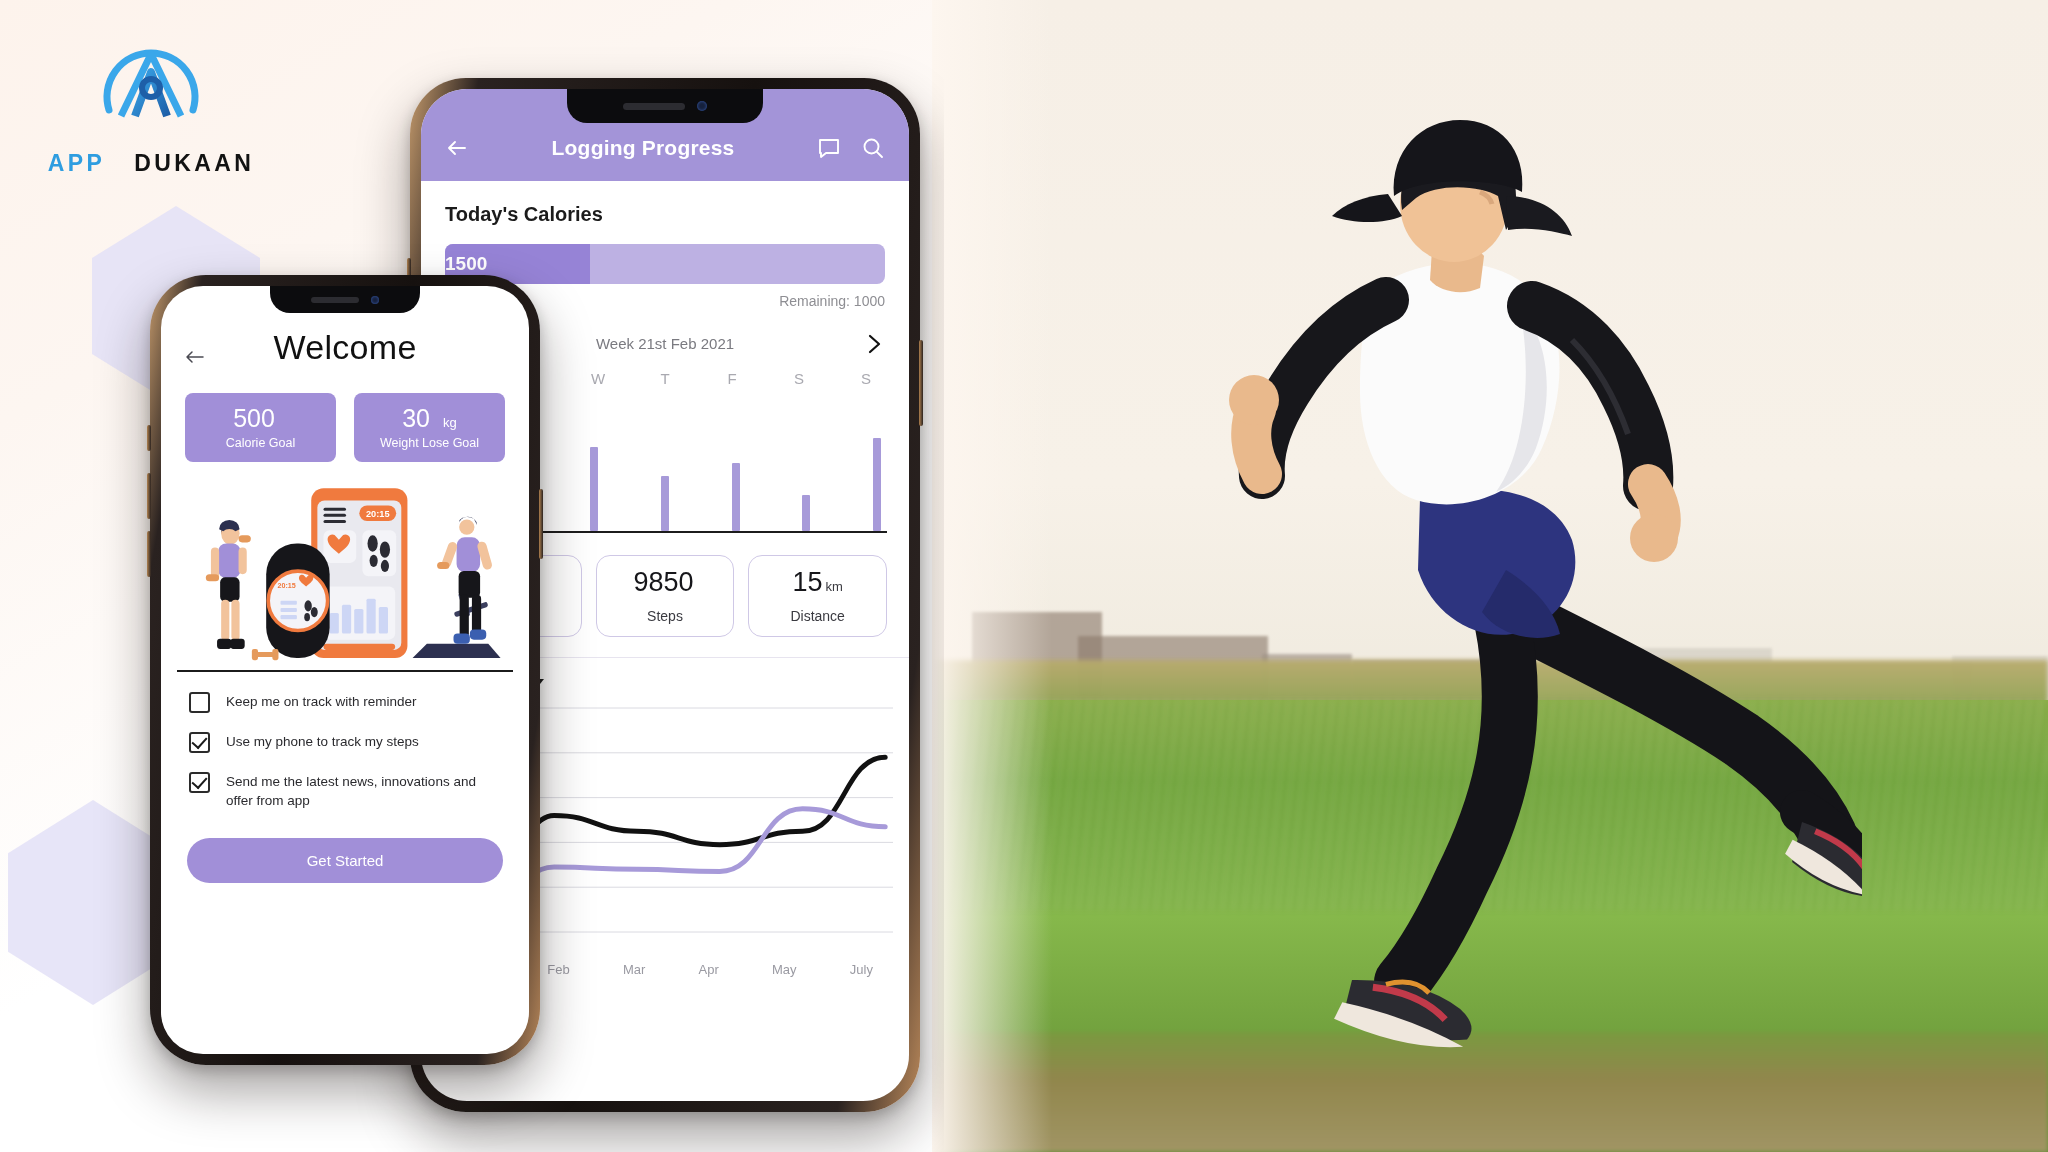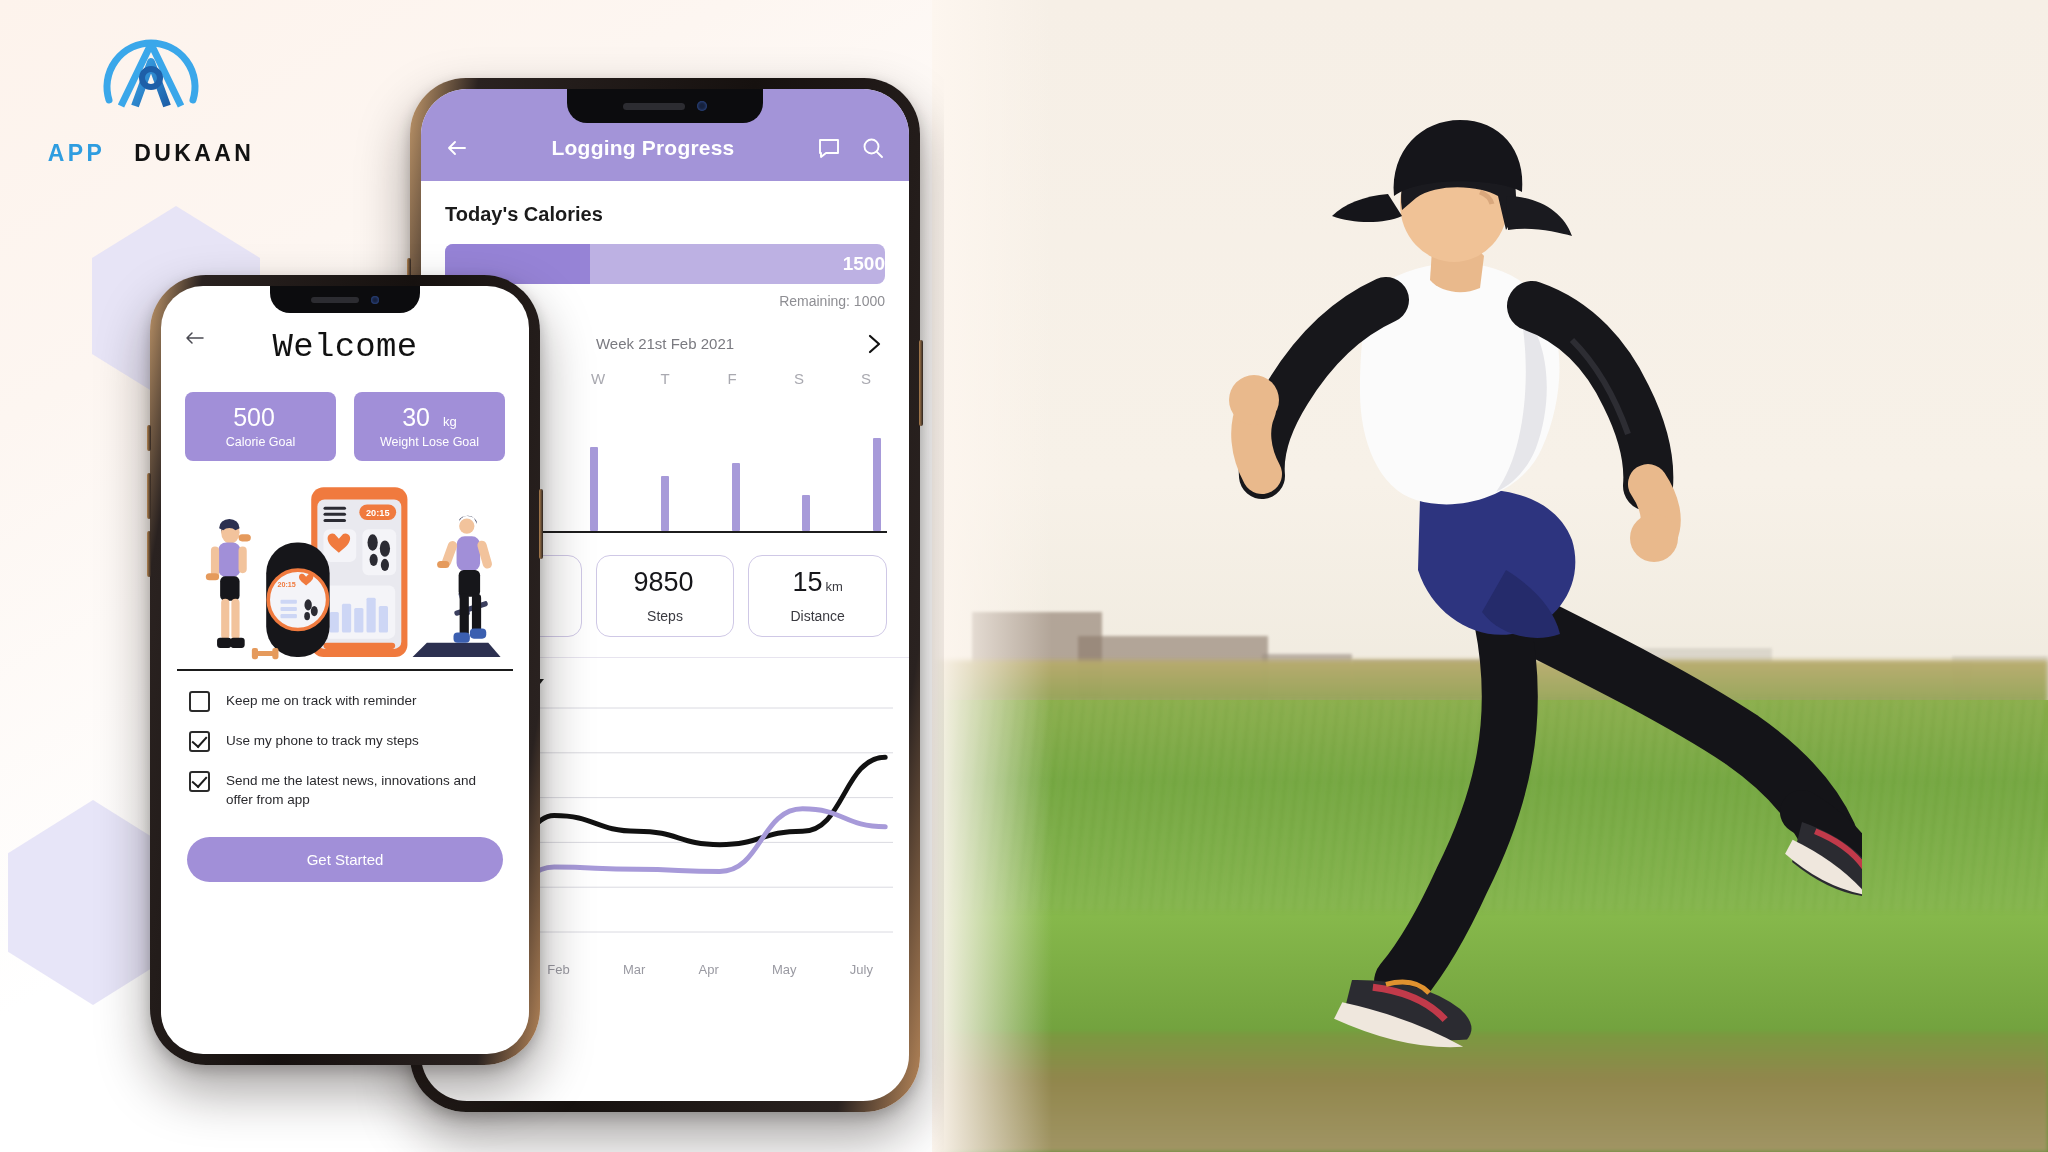--- a/index.html
+++ b/index.html
@@ -22,21 +22,21 @@
   #deco-hex-top {
     left: 92px; top: 206px; width: 168px; height: 200px;
     clip-path: polygon(50% 0%, 100% 26%, 100% 74%, 50% 100%, 0% 74%, 0% 26%);
   }
   #deco-hex-bottom {
     left: 8px; top: 800px; width: 170px; height: 205px;
     clip-path: polygon(50% 0%, 100% 26%, 100% 74%, 50% 100%, 0% 74%, 0% 26%);
   }
 
   
-  #brand-logo { position: absolute; left: 36px; top: 14px; width: 230px; }
+  #brand-logo { position: absolute; left: 36px; top: 24px; width: 230px; }
   #brand-mark { width: 120px; height: 120px; margin: 0 auto; display: block; }
   #brand-wordmark {
     text-align: center; font-size: 23px; font-weight: bold;
     letter-spacing: 3.4px; margin-top: 6px;
   }
   #brand-word-app { color: #2f9de0; }
   #brand-word-dukaan { color: #121212; }
 
   
   .phone {
@@ -78,21 +78,21 @@
     flex: 1; text-align: center; font-size: 21px; font-weight: bold; letter-spacing: .2px;
   }
   .hdr-icon { width: 28px; height: 28px; display: block; cursor: pointer; }
   .hdr-right { display: flex; gap: 16px; align-items: center; }
 
   .section-title { font-size: 20px; font-weight: bold; color: #1b1b1b; padding: 22px 24px 0 24px; }
 
   .cal-bar-wrap { padding: 18px 24px 0 24px; }
   .cal-bar {
     height: 40px; border-radius: 8px; background: #bdb1e3;
-    position: relative; display: flex; align-items: center; justify-content: flex-end;
+    position: relative; display: flex; align-items: center; justify-content: flex-start;
     overflow: hidden;
   }
   .cal-bar-fill { position: absolute; left: 0; top: 0; bottom: 0; width: 33%; background: #9683d6; }
   .cal-bar-label { position: relative; z-index: 2; color: #fff; font-weight: bold; font-size: 19px; }
   .cal-meta { display: flex; justify-content: space-between; padding: 9px 24px 0 24px; font-size: 14px; }
   .cal-meta-left { color: #222; }
   .cal-meta-right { color: #8e8e93; }
 
   .week-row {
     display: flex; align-items: center; justify-content: center;
@@ -130,21 +130,21 @@
   .month-labels { display: flex; justify-content: space-between; padding: 4px 36px 0 52px; }
   .month-labels span { font-size: 13px; color: #9a9aa2; }
 
   
   #phone-welcome { left: 150px; top: 275px; width: 390px; height: 790px; z-index: 12; }
   #phone-welcome .phone-inner { border-radius: 42px; }
   #phone-welcome .notch { width: 150px; height: 27px; }
   #phone-welcome .notch-speaker { width: 48px; height: 6px; }
   #phone-welcome .notch-camera { width: 8px; height: 8px; }
 
-  .welcome-top { display: flex; align-items: flex-start; padding: 42px 22px 0 22px; font-family: Liberation Mono, monospace; }
+  .welcome-top { display: flex; align-items: flex-end; padding: 42px 22px 0 22px; }
   .back-arrow-sm { width: 24px; height: 20px; cursor: pointer; }
   .welcome-title {
     flex: 1; text-align: center; font-size: 34px; color: #111;
     margin-left: -24px; letter-spacing: .3px;
   }
 
   .goal-row { display: flex; gap: 18px; padding: 26px 24px 0 24px; }
   .goal-card {
     flex: 1; background: #a18fd8; border-radius: 8px; color: #fff;
     padding: 11px 4px 12px 4px; text-align: center;

